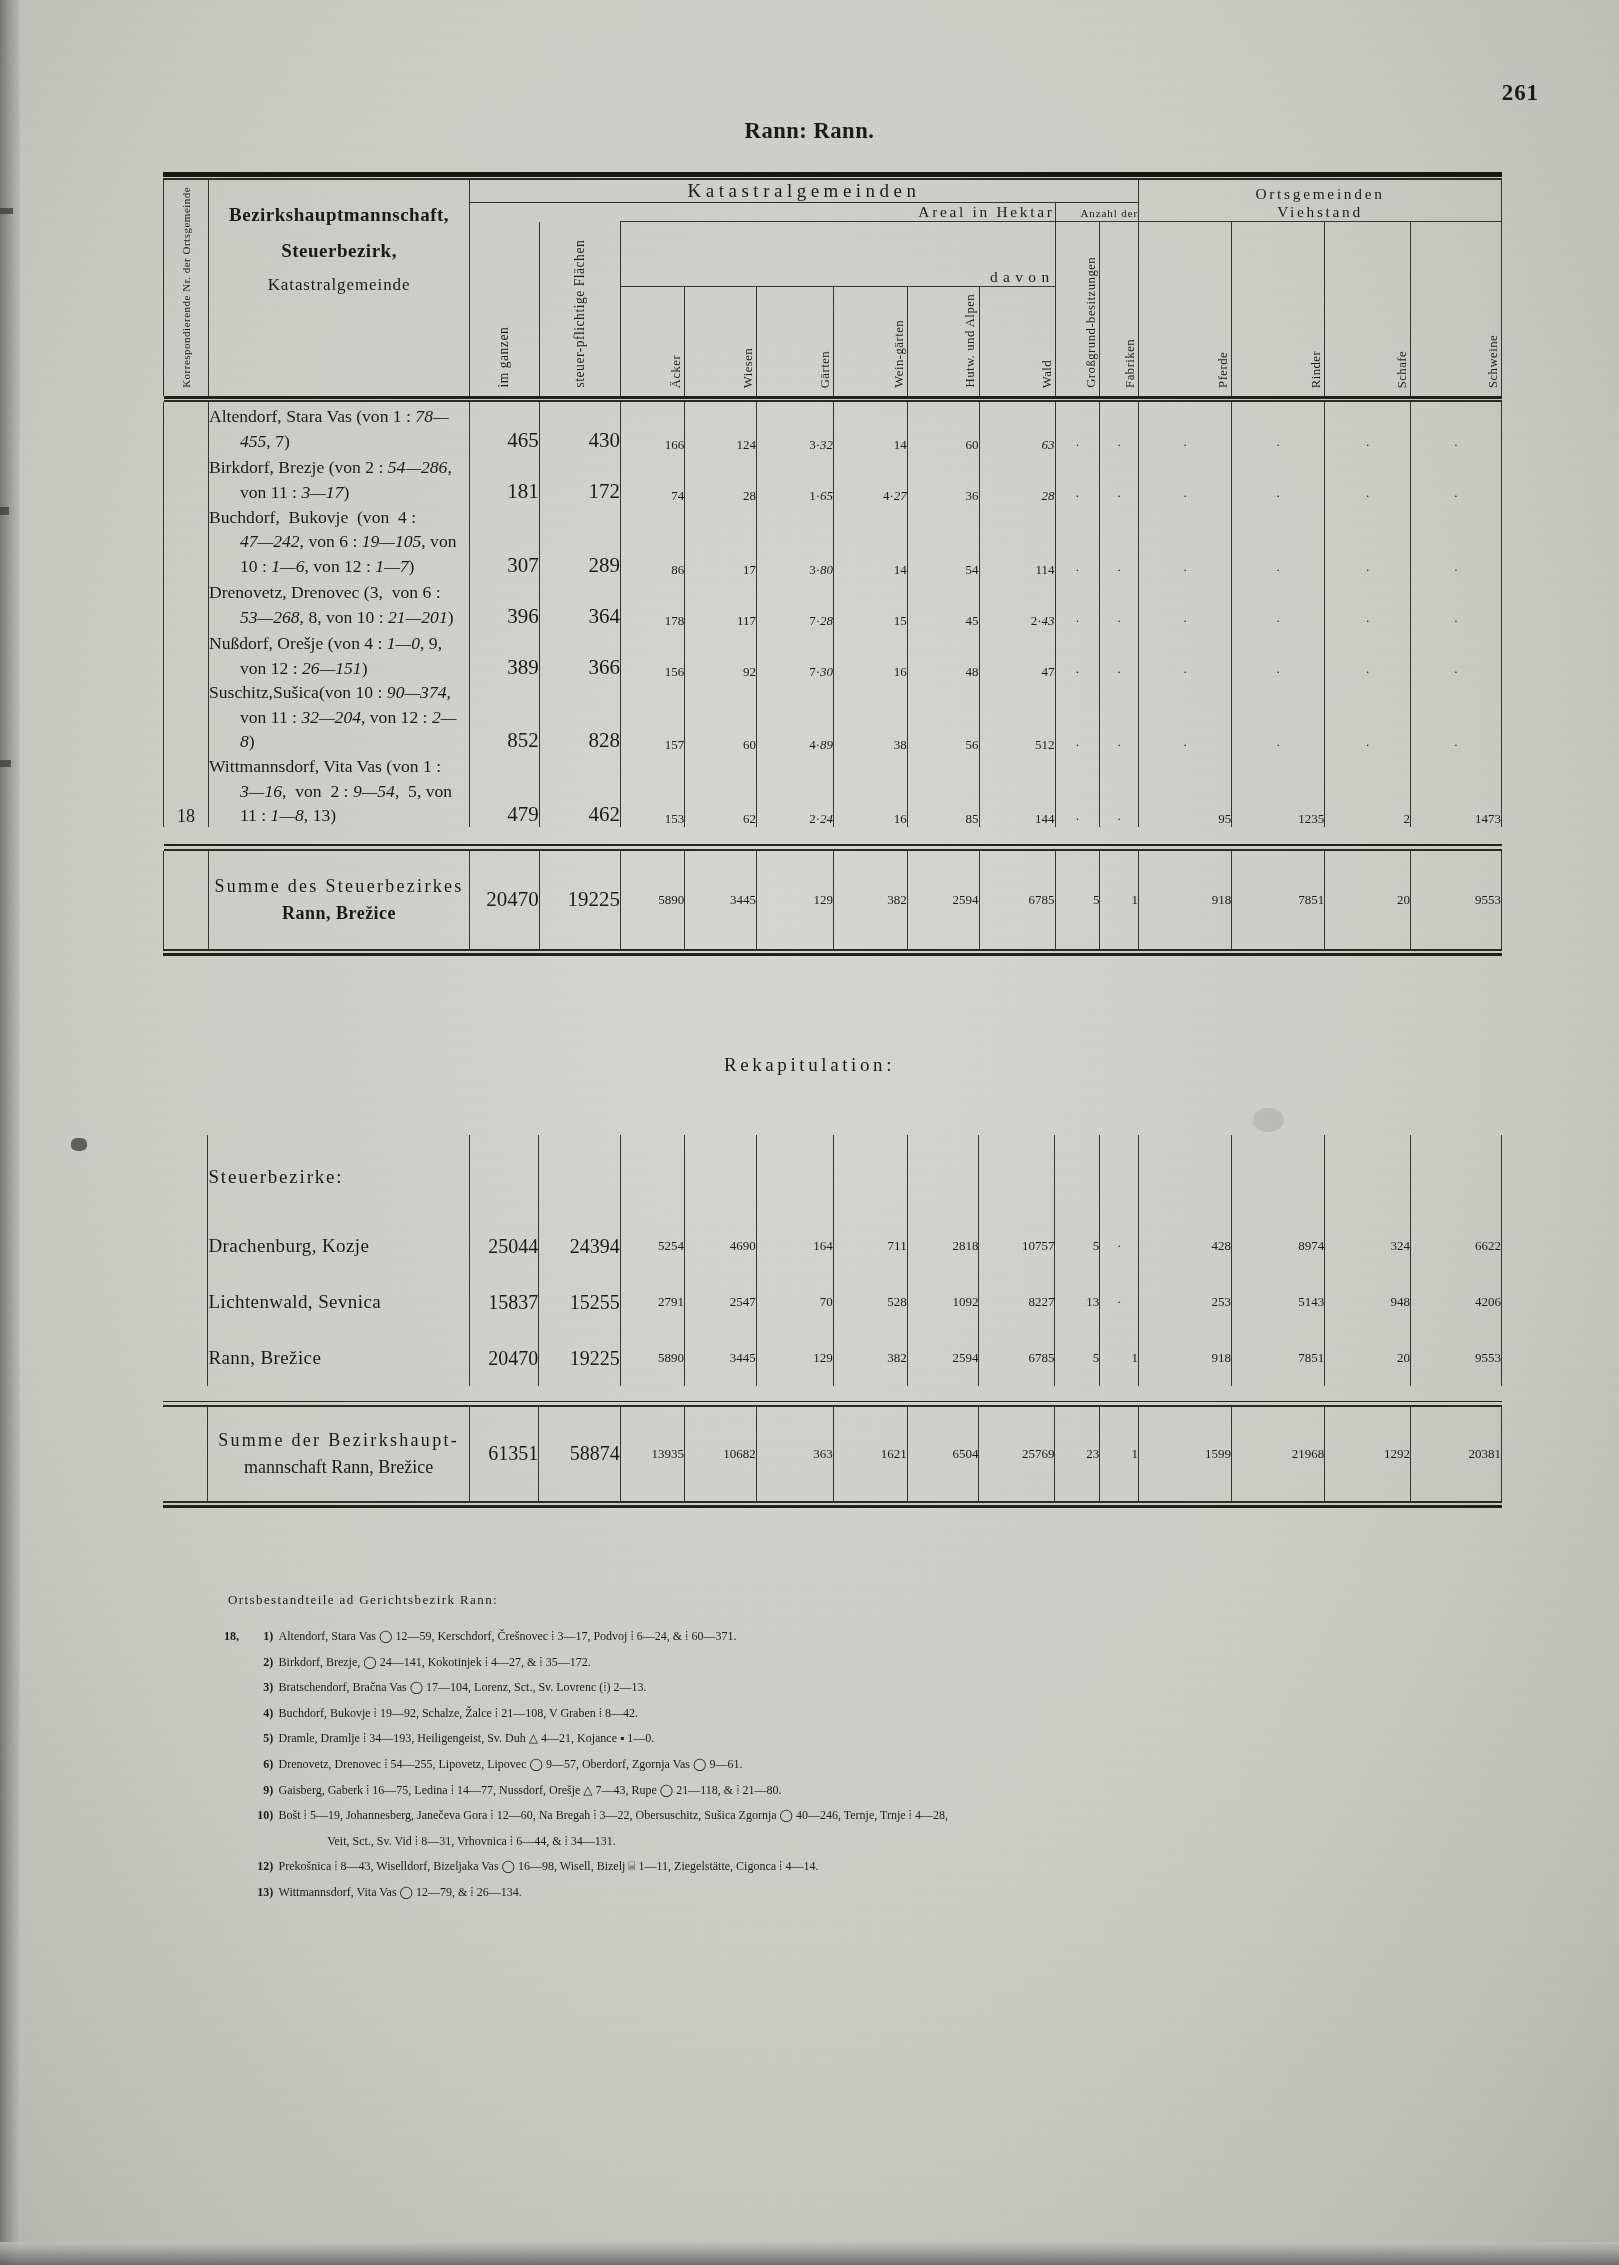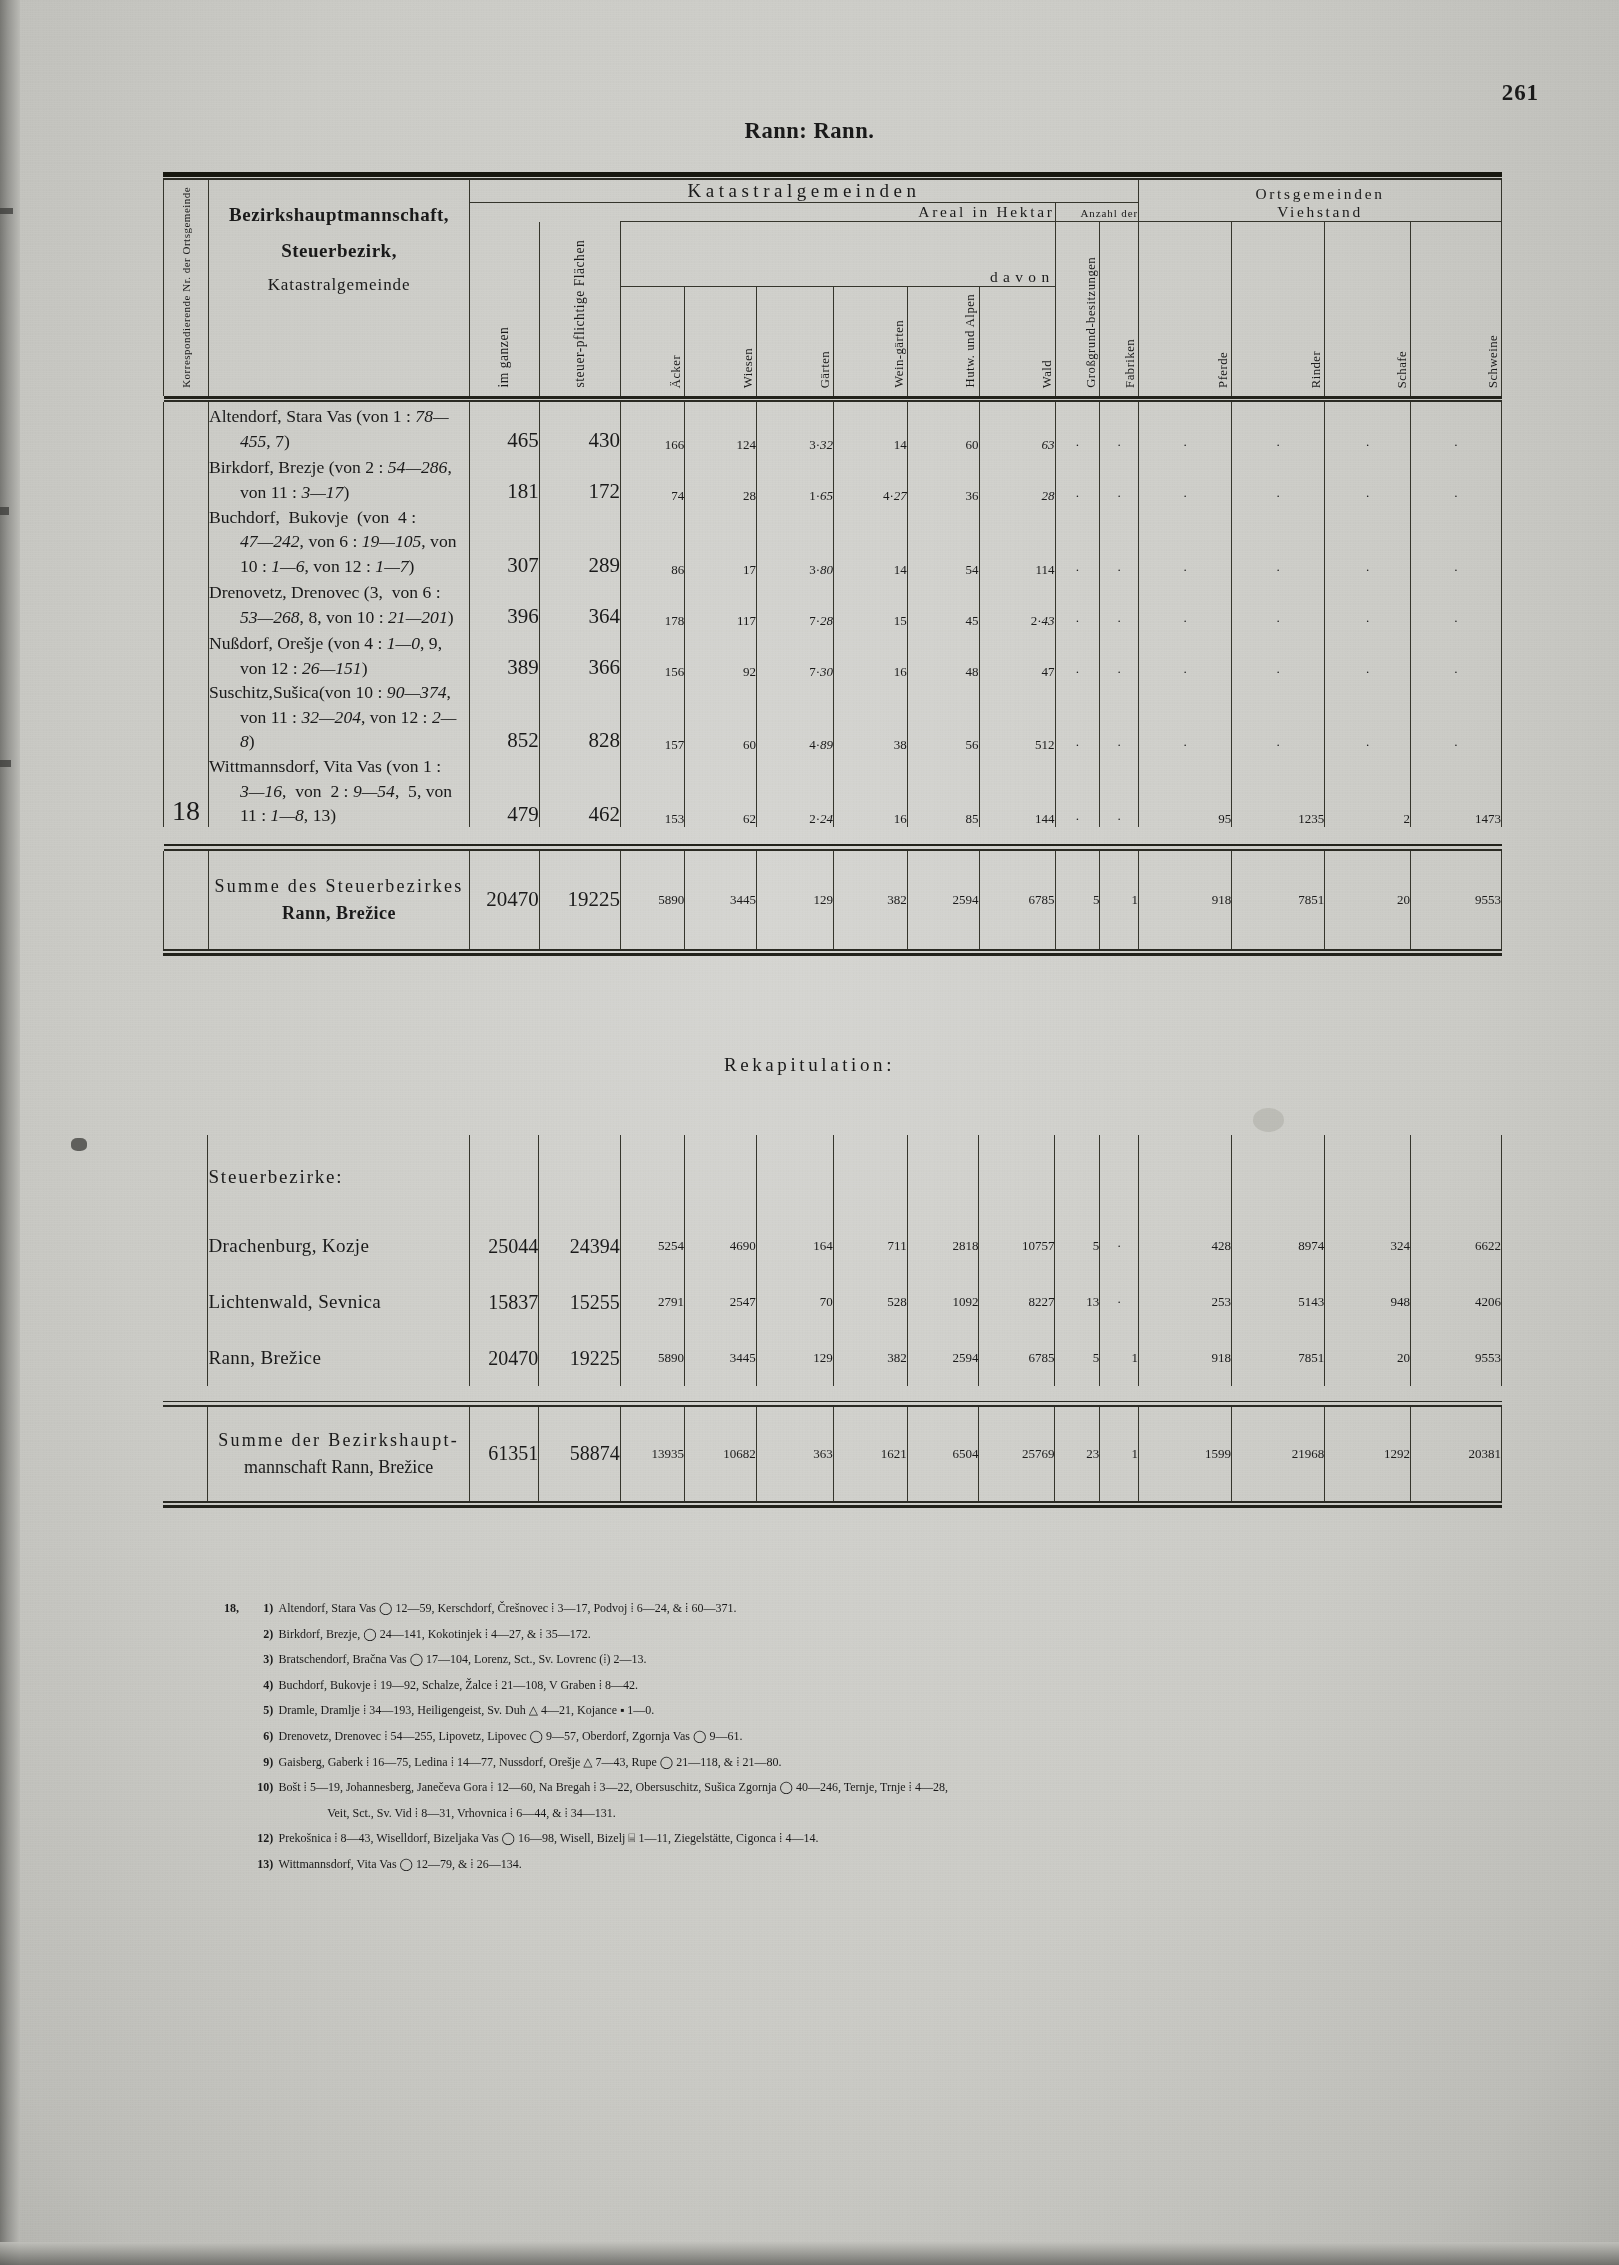--- a/index.html
+++ b/index.html
@@ -57,21 +57,21 @@
   .dbl-left{border-left:2.7px double #2a2a22;}
   .thick-left{border-left:3.6px solid #17170f;}
 
   .namecell{font-size:17.6px;line-height:24.4px;padding:0 7.2px 0 11px;text-align:left;vertical-align:top;}
   .namecell i{font-style:italic;}
   .ind{padding-left:31px;display:block;}
   .num-big{font-size:21px;text-align:right;padding:0 6.3px 0 1.8px;vertical-align:bottom;}
   .num-sm{font-size:13px;text-align:right;padding:0 6.3px 1.8px 1.8px;vertical-align:bottom;}
   .num-sm i{font-style:italic;}
   .dot{font-size:13px;text-align:center;vertical-align:bottom;padding-bottom:1.8px;}
-  .kn{font-size:28px;font-weight:700;text-align:center;vertical-align:middle;}
+  .kn{font-size:18px;font-weight:700;text-align:center;vertical-align:middle;}
 
   .sumlabel{font-size:18px;line-height:27px;text-align:center;padding:0 9px;}
   .sumlabel b{font-weight:700;letter-spacing:0.5px;}
   .sp-wide{letter-spacing:2.3px;}
 
   .recap-title{position:absolute;left:0;right:0;top:1054px;text-align:center;
     font-size:19px;letter-spacing:3.6px;}
   .recap{position:absolute;left:163px;top:1135px;width:1339px;}
   .stlabel{font-size:19px;letter-spacing:1.8px;padding:0 0 0 87px;}
   .rcname{font-size:19px;font-weight:700;padding:0 0 0 11px;letter-spacing:0.4px;}
@@ -496,20 +496,21 @@
       <td class="rc-sm" style="vertical-align:middle">20381</td>
     </tr>
   </tbody>
     </table>
   <div class="rule-thin"></div>
   <div style="height:2.7px"></div>
   <div class="rule-med"></div>
 </div>
 
 <div class="notes">
+  <div class="notes-h">Ortsbestandteile ad Gerichtsbezirk Rann:</div>
   <div id="note-list">
       <div class="nrow"><span class="lead">18,</span><span class="num">1)</span><span>Altendorf, Stara Vas ◯ 12—59, Kerschdorf, Črešnovec ⁞ 3—17, Podvoj ⁞ 6—24, &amp; ⁞ 60—371.</span></div>
       <div class="nrow"><span class="lead"></span><span class="num">2)</span><span>Birkdorf, Brezje, ◯ 24—141, Kokotinjek ⁞ 4—27, &amp; ⁞ 35—172.</span></div>
       <div class="nrow"><span class="lead"></span><span class="num">3)</span><span>Bratschendorf, Bračna Vas ◯ 17—104, Lorenz, Sct., Sv. Lovrenc (⁞) 2—13.</span></div>
       <div class="nrow"><span class="lead"></span><span class="num">4)</span><span>Buchdorf, Bukovje ⁞ 19—92, Schalze, Žalce ⁞ 21—108, V Graben ⁞ 8—42.</span></div>
       <div class="nrow"><span class="lead"></span><span class="num">5)</span><span>Dramle, Dramlje ⁞ 34—193, Heiligengeist, Sv. Duh △ 4—21, Kojance ▪ 1—0.</span></div>
       <div class="nrow"><span class="lead"></span><span class="num">6)</span><span>Drenovetz, Drenovec ⁞ 54—255, Lipovetz, Lipovec ◯ 9—57, Oberdorf, Zgornja Vas ◯ 9—61.</span></div>
       <div class="nrow"><span class="lead"></span><span class="num">9)</span><span>Gaisberg, Gaberk ⁞ 16—75, Ledina ⁞ 14—77, Nussdorf, Orešje △ 7—43, Rupe ◯ 21—118, &amp; ⁞ 21—80.</span></div>
       <div class="nrow"><span class="lead"></span><span class="num">10)</span><span>Bošt ⁞ 5—19, Johannesberg, Janečeva Gora ⁞ 12—60, Na Bregah ⁞ 3—22, Obersuschitz, Sušica Zgornja ◯ 40—246, Ternje, Trnje ⁞ 4—28,</span></div>
       <div class="nrow"><span class="lead"></span><span class="cont"></span><span>Veit, Sct., Sv. Vid ⁞ 8—31, Vrhovnica ⁞ 6—44, &amp; ⁞ 34—131.</span></div>

